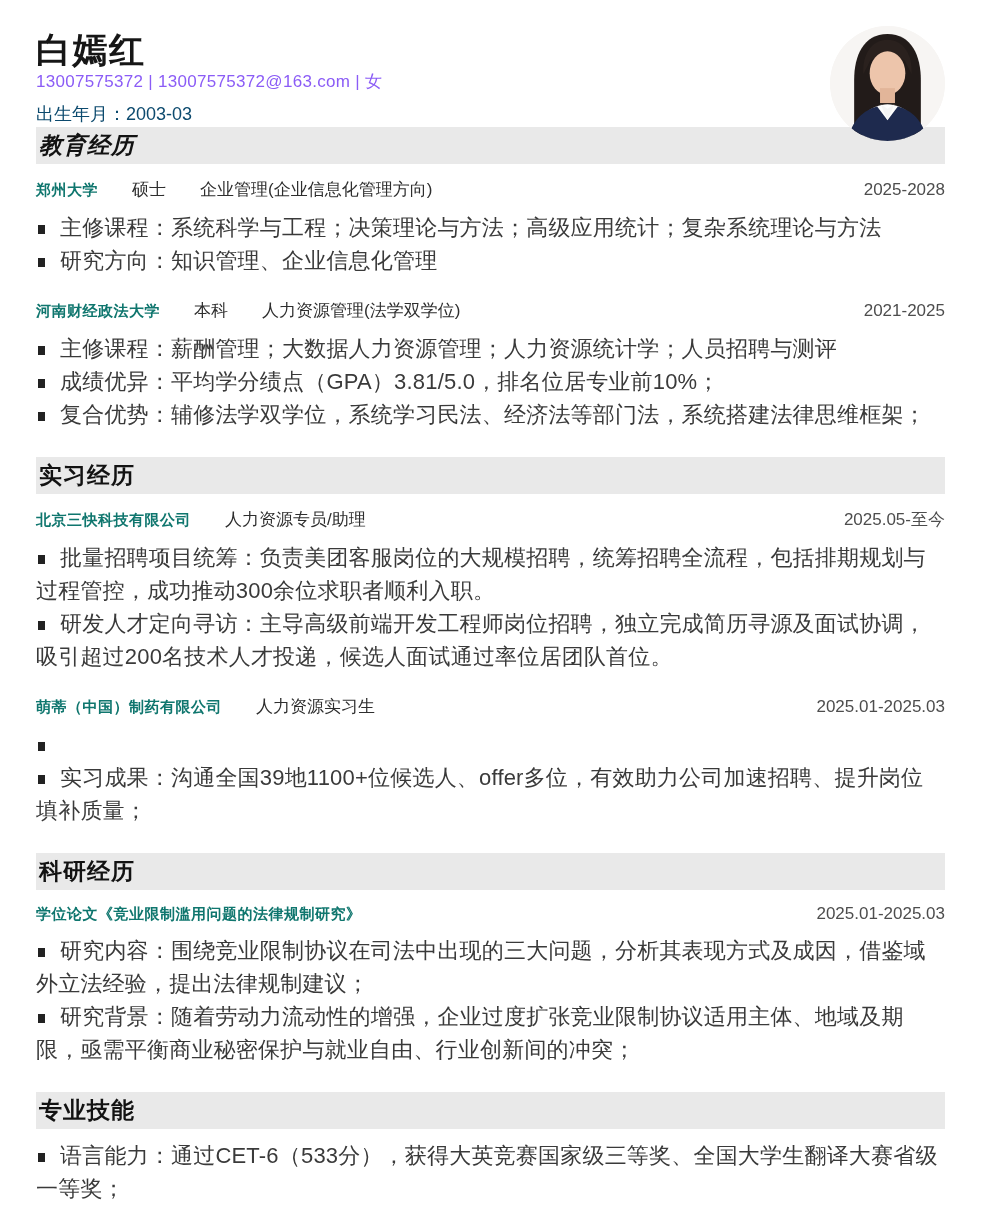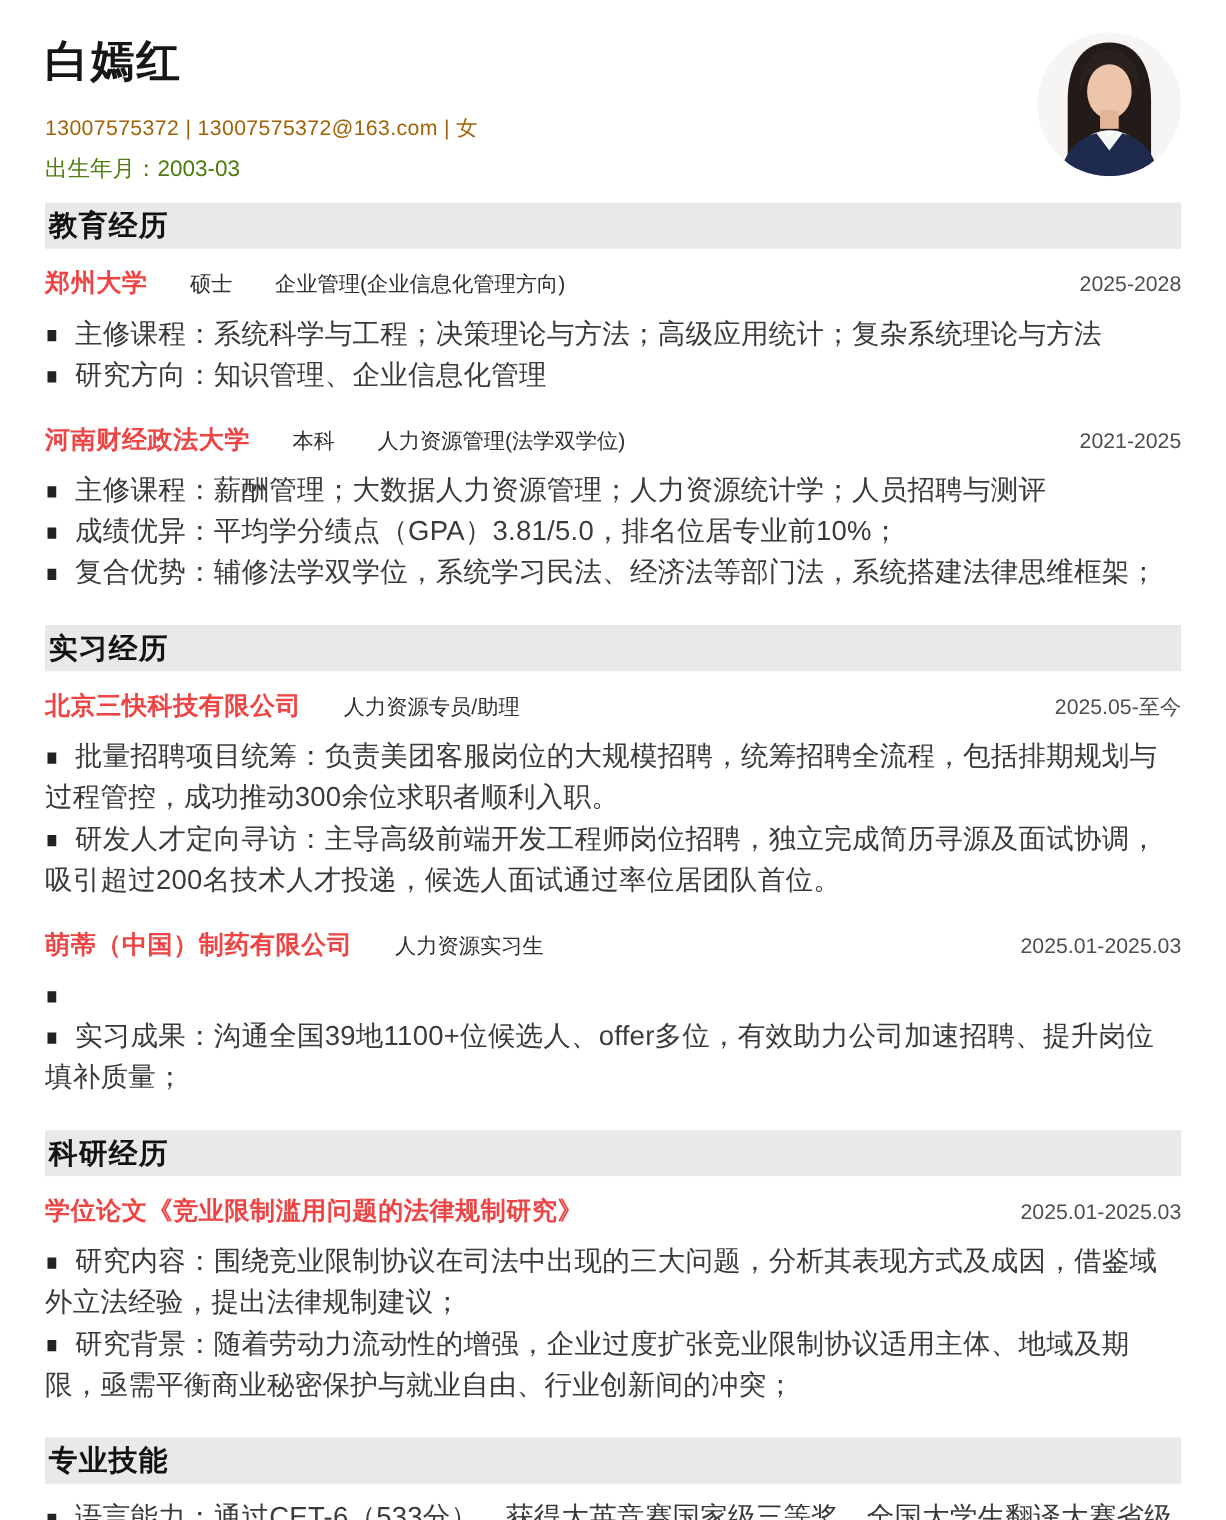--- a/index.html
+++ b/index.html
@@ -10,44 +10,44 @@
     background: #ffffff;
     padding: 0 36px;
     position: relative;
     overflow: hidden;
     margin: 0 auto;
     border-radius: 19px;
   }
   
   .header { position: relative; padding-top: 30px; }
   .name { font-size: 35px; font-weight: 800; color: #161616; letter-spacing: 1.5px; line-height: 1.15; }
-  .contact { margin-top: 21px; font-size: 17px; color: #a16207; letter-spacing: 0.3px; }
-  .birth { margin-top: 9px; font-size: 18px; color: #4d7c0f; }
+  .contact { font-size: 17px; color: #8b5cf6; letter-spacing: 0.3px; }
+  .birth { margin-top: 9px; font-size: 18px; color: #0c4a6e; }
   .photo {
     position: absolute; top: 26px; right: 0;
     width: 115px; height: 115px;
     border-radius: 50%; overflow: hidden;
     background: #f7f5f3;
   }
   .photo svg { display: block; }
   
   .section-bar {
     margin-top: 26px;
     height: 37px;
     background: #e9e9e9;
     display: flex; align-items: center;
     padding-left: 3px;
     font-size: 23px; font-weight: bold; color: #121212;
     letter-spacing: 1px;
   }
-  .section-bar.first { margin-top: 15px; }
+  .section-bar.first { margin-top: 1px; font-style: italic; }
   
   .entry-head { display: flex; align-items: baseline; margin-top: 14px; }
   .entry + .entry .entry-head { margin-top: 22px; }
-  .entry-name { font-size: 20px; font-weight: bold; color: #ef4444; letter-spacing: 0.5px; }
+  .entry-name { font-size: 15px; font-weight: bold; color: #0f766e; letter-spacing: 0.5px; }
   .entry-sub { font-size: 17px; color: #2e2e2e; margin-left: 34px; }
   .entry-date { margin-left: auto; font-size: 17px; color: #4d4d4d; text-align: center; }
   
   .bullets { list-style: none; margin-top: 10px; }
   .bullets li { font-size: 22px; color: #3a3a3a; line-height: 33px; letter-spacing: 0.2px; }
   .sq {
     display: inline-block;
     width: 7px; height: 9px;
     background: #222222;
     margin-right: 15px;

